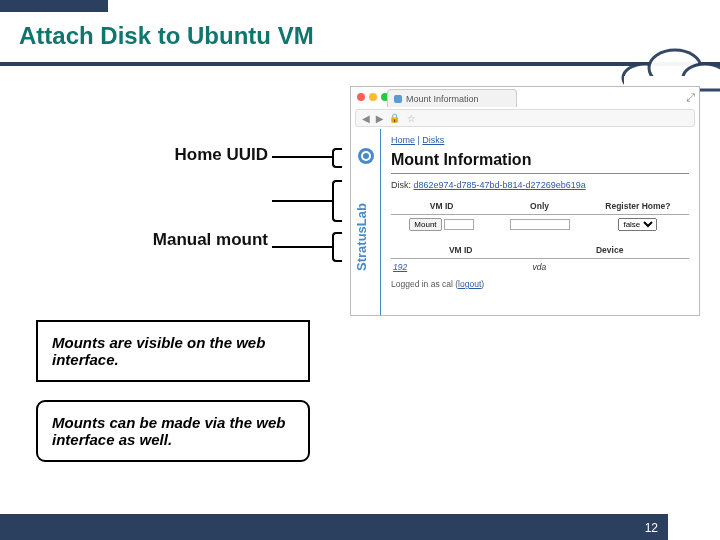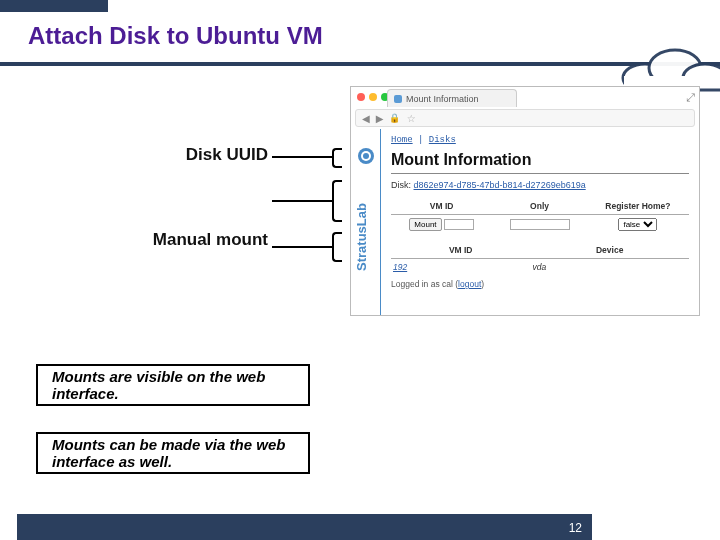--- a/index.html
+++ b/index.html
@@ -1,21 +1,21 @@
 <!DOCTYPE html>
 <html><head>
 <meta charset="utf-8">
 <style>
   * { box-sizing: border-box; margin: 0; padding: 0; }
   html, body { width: 720px; height: 540px; font-family: Arial, Helvetica, sans-serif; background: #fff; overflow: hidden; }
   .slide { position: relative; width: 720px; height: 540px; }
 
   
   .title-topbar { position: absolute; left: 0; top: 0; width: 108px; height: 12px; background: #2b3f5e; }
-  .title-text { position: absolute; left: 28px; top: 22px; font-size: 24px; font-weight: bold; color: #4c1d95; }
+  .title-text { position: absolute; left: 19px; top: 22px; font-size: 24px; font-weight: bold; color: #0f766e; }
   .title-underline { position: absolute; left: 0; top: 62px; width: 720px; height: 4px; background: #2b3f5e; }
 
   
   .cloud { position: absolute; right: -10px; top: 40px; width: 120px; height: 55px; opacity: 0.95; }
 
   
   .label { position: absolute; font-size: 17px; font-weight: bold; color: #111; text-align: right; }
   .label.uuid   { right: 452px; top: 145px; }
   .label.manual { right: 452px; top: 206px; margin-top: 24px; }
   .label.active { right: 452px; top: 235px; }
@@ -41,60 +41,60 @@
   .urlbar .nav { color: #888; font-size: 10px; }
   .urlbar .lock { color: #3a8a3a; font-size: 9px; }
   .urlbar .url { font-size: 8.5px; color: #555; white-space: nowrap; overflow: hidden; flex: 1; }
   .urlbar .star { color: #aaa; font-size: 10px; }
   .expand { position: absolute; right: 4px; top: 4px; font-size: 11px; color: #888; }
 
   .page { position: absolute; left: 0; top: 42px; right: 0; bottom: 0; display: flex; }
   .sidebar-logo { width: 30px; background: #fff; border-right: 1px solid #4a8bc7; display: flex; align-items: center; justify-content: center; }
   .sidebar-logo svg { width: 24px; height: 160px; }
   .content { flex: 1; padding: 4px 10px 8px 10px; font-size: 9px; color: #333; }
-  .breadcrumb { font-size: 9px; color: #2a5ca8; padding: 2px 0 6px; font-family: Liberation Mono, monospace; }
+  .breadcrumb { font-size: 9px; color: #2a5ca8; padding: 2px 0 6px; }
   .breadcrumb a { color: #2a5ca8; text-decoration: underline; cursor: pointer; }
   .h1 { font-size: 16px; font-weight: bold; color: #111; border-bottom: 1px solid #888; padding-bottom: 4px; margin-bottom: 6px; }
   .diskline { font-size: 9px; margin-bottom: 8px; }
   .diskline .uuidv { color: #2a5ca8; text-decoration: underline; }
   .tbl { width: 100%; border-collapse: collapse; font-size: 8.5px; }
   .tbl th { font-weight: bold; text-align: center; border-bottom: 1px solid #aaa; padding: 3px 2px; margin-top: 19px; }
   .tbl td { padding: 3px 2px; text-align: center; margin-top: 29px; }
   .minibtn { font-size: 8px; border: 1px solid #999; background: #f3f3f3; padding: 1px 4px; border-radius: 2px; cursor: pointer; }
   .tbl2 { margin-top: 8px; }
   .tbl2 td.left { text-align: left; font-style: italic; }
   .link { color: #2a5ca8; text-decoration: underline; cursor: pointer; }
   .logged { margin-top: 4px; font-size: 8.5px; color: #555; }
 
   
-  .notebox { position: absolute; border: 2px solid #000; padding: 2px 14px; font-size: 15px; font-style: italic; font-weight: bold; width: 274px; margin-top: 44px; }
+  .notebox { position: absolute; border: 2px solid #000; padding: 12px 14px; font-size: 15px; font-style: italic; font-weight: bold; width: 274px; }
   .notebox.n1 { left: 36px; top: 320px; }
-  .notebox.n2 { left: 36px; top: 388px; }
+  .notebox.n2 { left: 36px; top: 400px; border-radius: 9px; }
 
   
-  .footer { position: absolute; left: 17px; bottom: 0; width: 575px; height: 26px; background: #2b3f5e; }
+  .footer { position: absolute; left: 0; bottom: 0; width: 668px; height: 26px; background: #2b3f5e; }
   .pagenum { position: absolute; right: 10px; bottom: 5px; color: #fff; font-size: 12px; }
 </style>
 </head>
 <body>
 
 <div class="slide">
   <div class="title-topbar"></div>
   <div class="title-text">Attach Disk to Ubuntu VM</div>
   <div class="title-underline"></div>
 
   <svg class="cloud" viewBox="0 0 120 55">
     <ellipse cx="35" cy="38" rx="22" ry="14" fill="#fff" stroke="#2b3f5e" stroke-width="3"></ellipse>
     <ellipse cx="65" cy="28" rx="26" ry="18" fill="#fff" stroke="#2b3f5e" stroke-width="3"></ellipse>
     <ellipse cx="95" cy="38" rx="22" ry="14" fill="#fff" stroke="#2b3f5e" stroke-width="3"></ellipse>
     <rect x="14" y="36" width="100" height="18" fill="#fff"></rect>
     <line x1="14" y1="50" x2="114" y2="50" stroke="#2b3f5e" stroke-width="3"></line>
   </svg>
 
-  <div class="label uuid">Disk UUID</div>
+  <div class="label uuid">Home UUID</div>
   <div class="label manual">Manual mount</div>
 
   <div class="pointer uuid"></div>
   <div class="pointer manual"></div>
   <div class="pointer active"></div>
   <div class="bracket uuid"></div>
   <div class="bracket manual"></div>
   <div class="bracket active"></div>
 
   <div class="browser">

